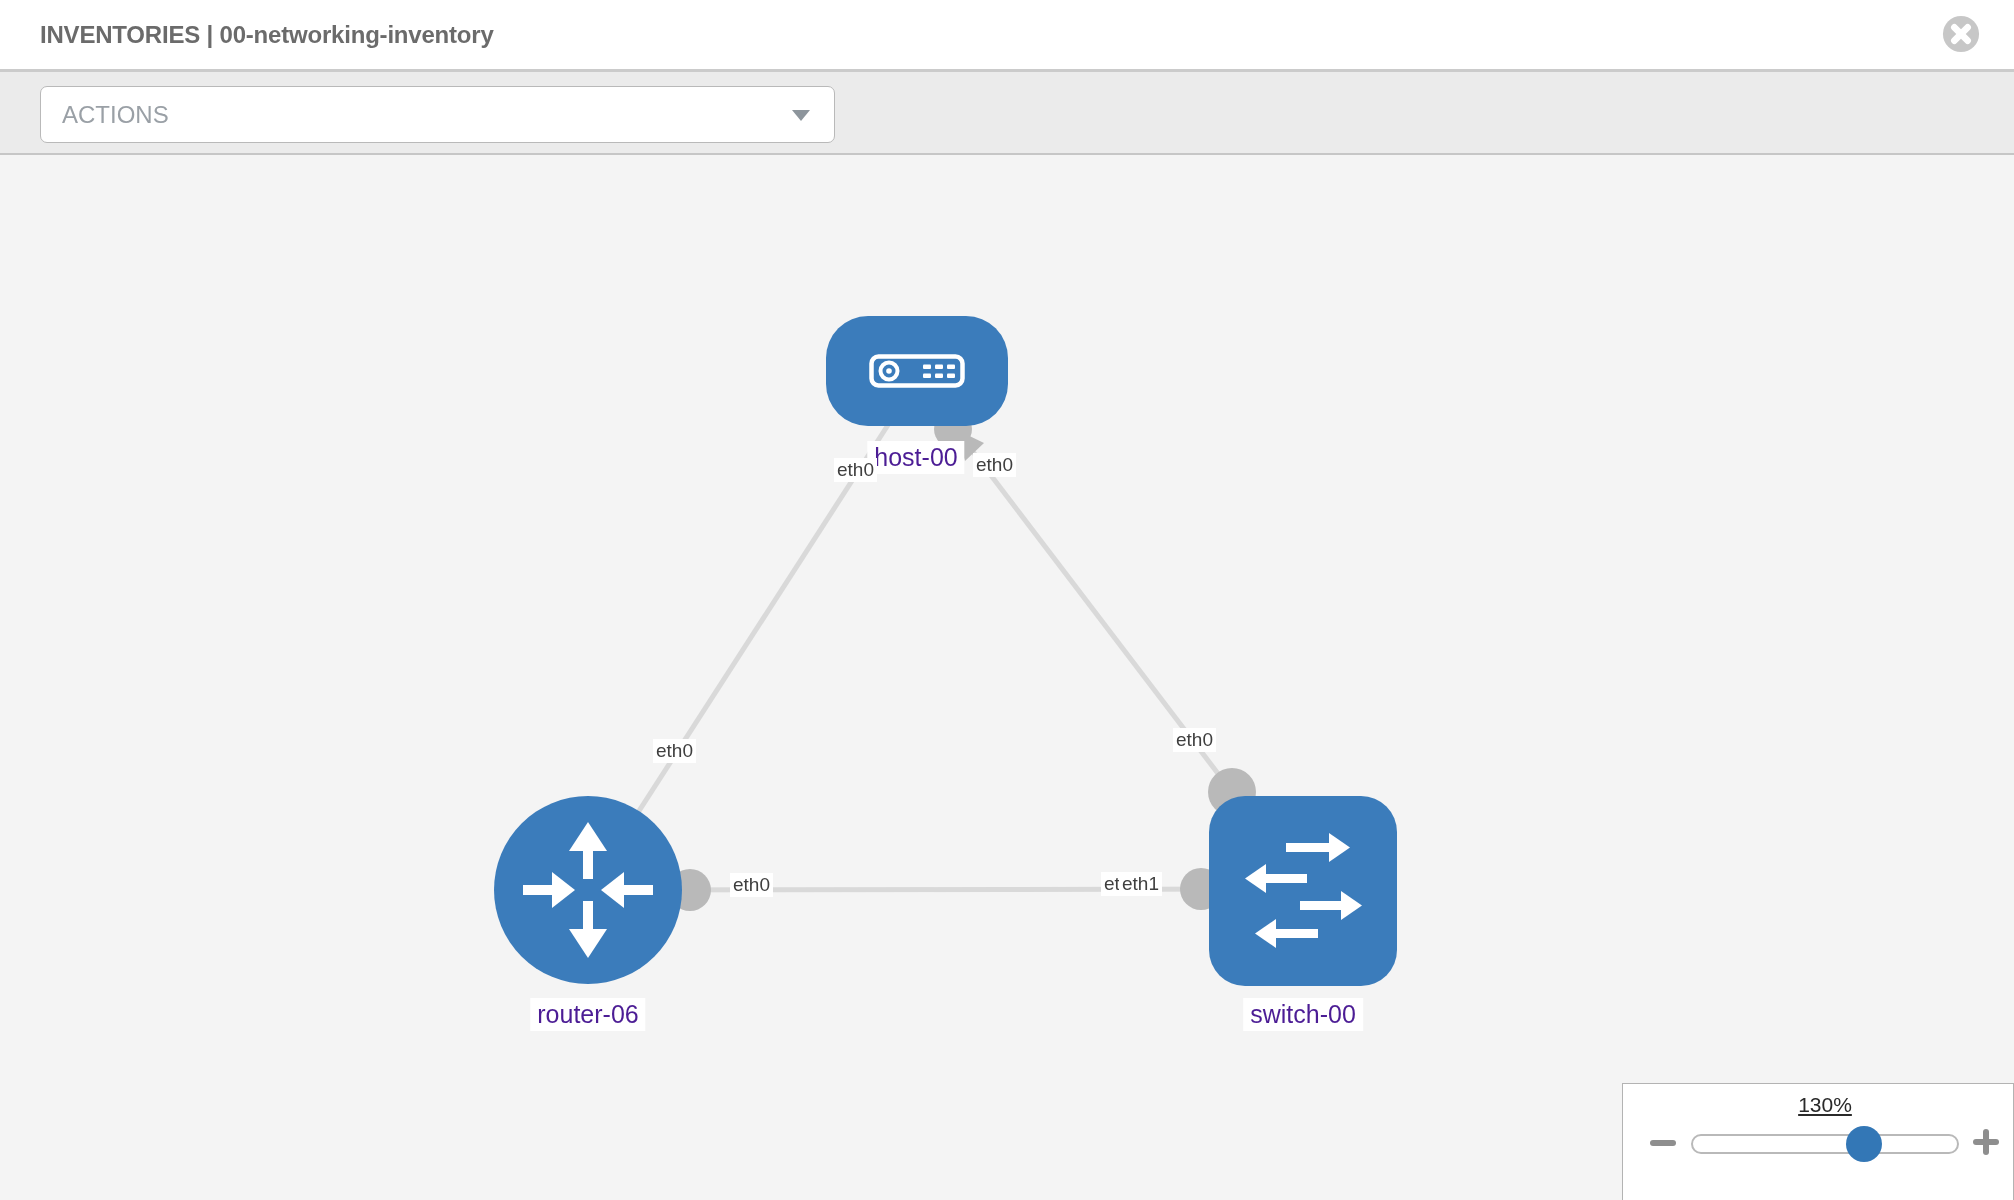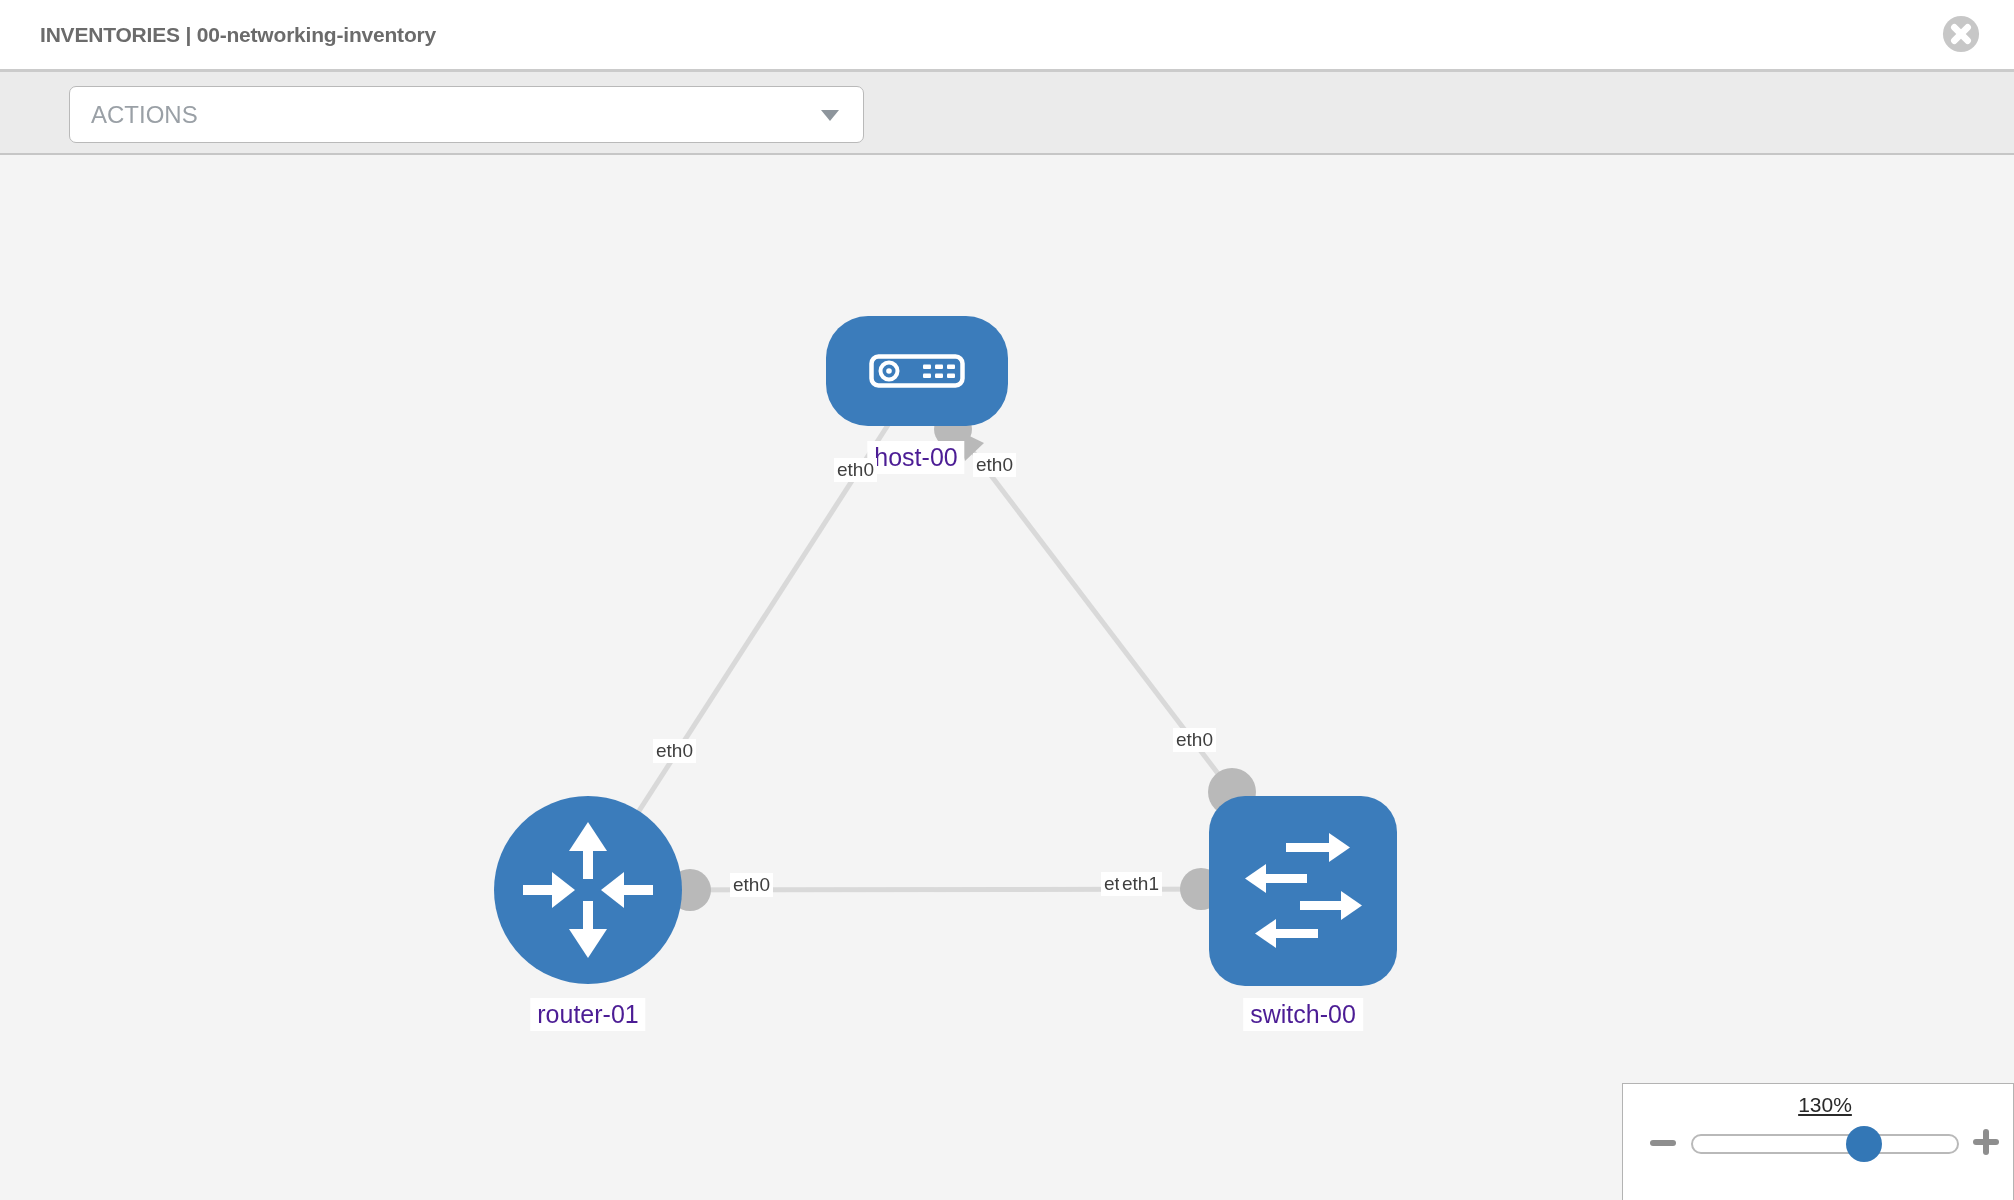--- a/index.html
+++ b/index.html
@@ -1,29 +1,29 @@
 <!DOCTYPE html>
 <html style="--node-fill: #3b7cbb; --link: #d9d9d9; --endpoint: #b9b9b9; --accent-thumb: #3377b6;"><head>
 <meta charset="utf-8">
 <style>
   html,body{margin:0;padding:0;}
   body{font-family:"Liberation Sans","DejaVu Sans",sans-serif;}
   .app{position:relative;width:2014px;height:1200px;background:#f4f4f4;overflow:hidden;}
 
   
   .header{position:absolute;left:0;top:0;width:2014px;height:72px;background:#fff;border-bottom:3px solid #cbcbcb;box-sizing:border-box;}
-  .page-title{position:absolute;left:40px;top:0;line-height:70px;font-size:21px;font-weight:bold;color:#6b6b6b;letter-spacing:-0.2px;}
+  .page-title{position:absolute;left:40px;top:0;line-height:70px;font-size:24px;font-weight:bold;color:#6b6b6b;letter-spacing:-0.2px;}
   .close-btn{position:absolute;left:1942px;top:15px;width:38px;height:38px;cursor:pointer;}
 
   
   .toolbar{position:absolute;left:0;top:72px;width:2014px;height:83px;background:#ebebeb;border-bottom:2px solid #c6c6c6;box-sizing:border-box;}
   .select-box{position:absolute;top:14px;height:57px;background:#fff;border:1px solid #b9b9b9;border-radius:7px;box-sizing:border-box;}
   .select-box .sel-text{position:absolute;left:21px;top:0;line-height:55px;font-size:24px;color:#9aa0a6;}
   .caret{position:absolute;right:24px;top:23px;width:0;height:0;border-left:9px solid transparent;border-right:9px solid transparent;border-top:11px solid #8d959c;}
-  .actions-box{left:40px;width:795px;margin-left:29px;}
+  .actions-box{left:40px;width:795px;}
   .search-box{left:1183px;width:794px;}
   .tool-icon{position:absolute;top:95px;width:40px;height:40px;display:flex;align-items:center;justify-content:center;cursor:pointer;}
   .tool-icon svg{display:block;}
 
   
   .canvas{position:absolute;left:0;top:155px;width:2014px;height:1045px;background:#f4f4f4;}
   .links-layer{position:absolute;left:0;top:-155px;width:2014px;height:1200px;pointer-events:none;}
   .link-line{stroke:var(--link);stroke-width:5;}
   .endpoint{fill:var(--endpoint);}
 
@@ -131,21 +131,21 @@
           <polygon points="36,82.5 57,68 57,97"></polygon>
           <rect x="91" y="105" width="41" height="9"></rect>
           <polygon points="153,109.5 132,95 132,124"></polygon>
           <rect x="67" y="133" width="42" height="9"></rect>
           <polygon points="46,137.5 67,123 67,152"></polygon>
         </g>
       </svg>
     </div>
 
     <div class="node-label" style="left:916px;top:286px;">host-00</div>
-    <div class="node-label" style="left:588px;top:843px;">router-01</div>
+    <div class="node-label" style="left:588px;top:843px;">router-06</div>
     <div class="node-label" style="left:1303px;top:843px;text-align:right;">switch-00</div>
 
     <div class="if-label" style="left:834px;top:303px;">eth0</div>
     <div class="if-label" style="left:973px;top:298px;">eth0</div>
     <div class="if-label" style="left:653px;top:584px;">eth0</div>
     <div class="if-label" style="left:1173px;top:573px;">eth0</div>
     <div class="if-label" style="left:730px;top:718px;">eth0</div>
     <div class="if-overlap">
       <span class="under">eth0</span>
       <span class="over">eth1</span>

